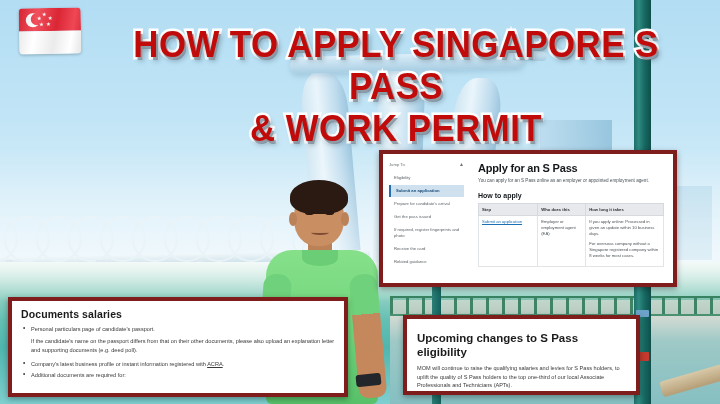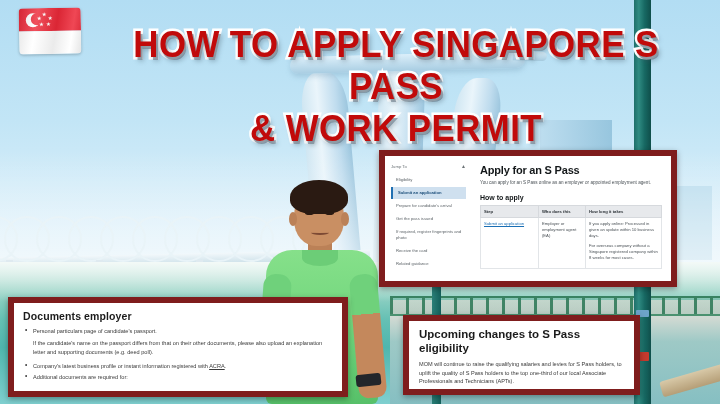--- a/index.html
+++ b/index.html
@@ -169,25 +169,25 @@
     paint-order: stroke fill;
     text-shadow:
       2px 3px 0 rgba(90,110,125,.55),
       3px 4px 5px rgba(60,80,95,.40);
   }
   .title-line.l2{ font-size:37px; }
 
   
   .card{
     position:absolute; background:#fff;
-    border:6px solid #7f1d1d;
+    border:4px solid #7f1d1d;
     box-shadow: 0 2px 6px rgba(0,0,0,.35);
   }
   .card-docs{ left:8px; top:297px; width:340px; height:100px; padding:7px 9px 4px 9px; }
-  .card-upcoming{ left:403px; top:315px; width:237px; height:80px; padding:7px 10px 4px 10px; }
+  .card-upcoming{ left:403px; top:315px; width:237px; height:80px; padding:13px 10px 4px 10px; }
   .card-screen{ left:379px; top:150px; width:298px; height:137px; padding:0; overflow:hidden; }
 
   .docs-h{ font-size:10.5px; font-weight:bold; color:#1b1b1b; margin-bottom:5px; letter-spacing:.1px;}
   .docs-list{ list-style:none; }
   .docs-li{
     position:relative; padding-left:10px; font-size:5.6px; line-height:8.4px;
     color:#3a3a3a; margin-bottom:3px;
   }
   .docs-li:before{
     content:"•"; position:absolute; left:2px; top:-1px; font-size:6.5px; color:#3a3a3a;
@@ -360,21 +360,21 @@
                 <p>For overseas company without a Singapore registered company within 8 weeks for most cases.</p>
               </td>
             </tr>
           </tbody>
         </table>
       </div>
     </div>
   </div>
 
   <div class="card card-docs">
-    <div class="docs-h">Documents employer</div>
+    <div class="docs-h">Documents salaries</div>
     <ul class="docs-list">
       <li class="docs-li">Personal particulars page of candidate's passport.</li>
     </ul>
     <div class="docs-sub">If the candidate's name on the passport differs from that on their other documents, please also upload an explanation letter and supporting documents (e.g. deed poll).</div>
     <ul class="docs-list">
       <li class="docs-li">Company's latest business profile or instant information registered with <span class="lnk">ACRA</span>.</li>
       <li class="docs-li">Additional documents are required for:</li>
     </ul>
   </div>
 

